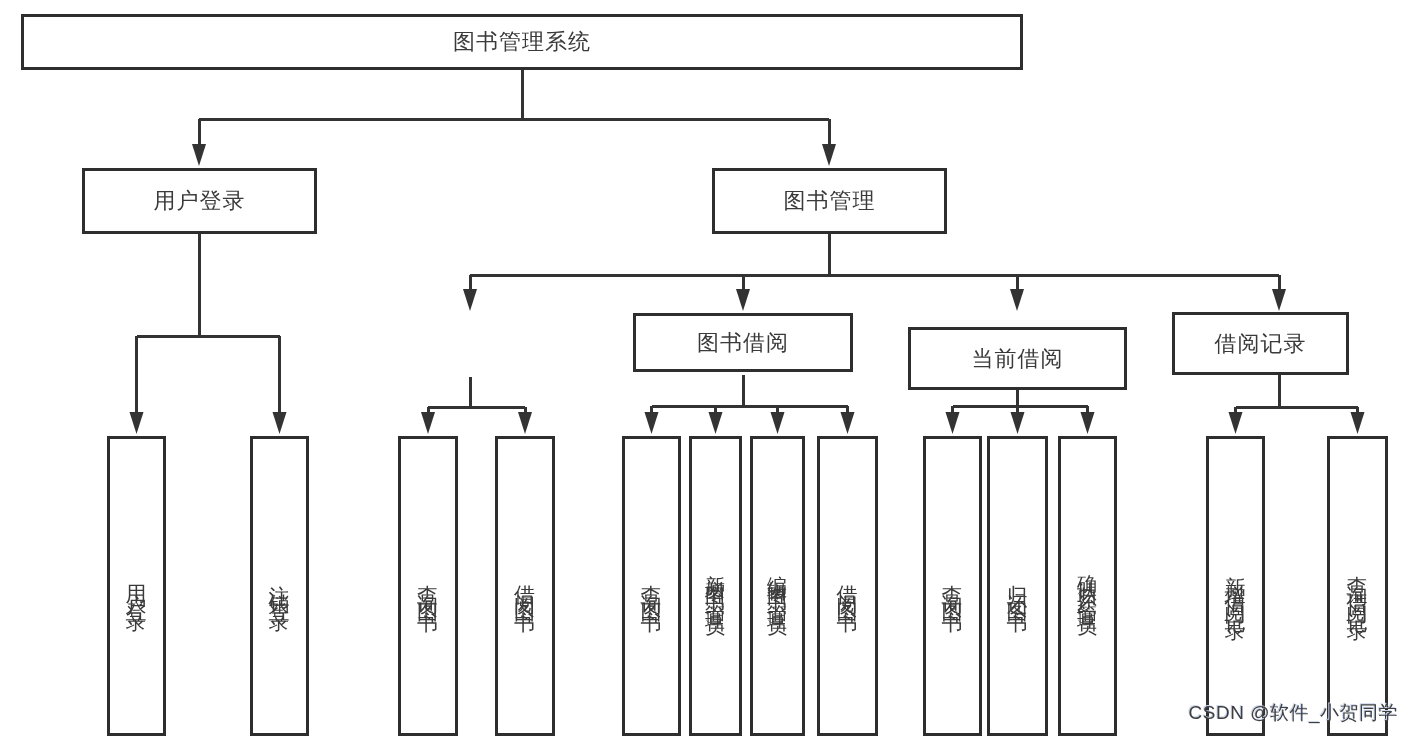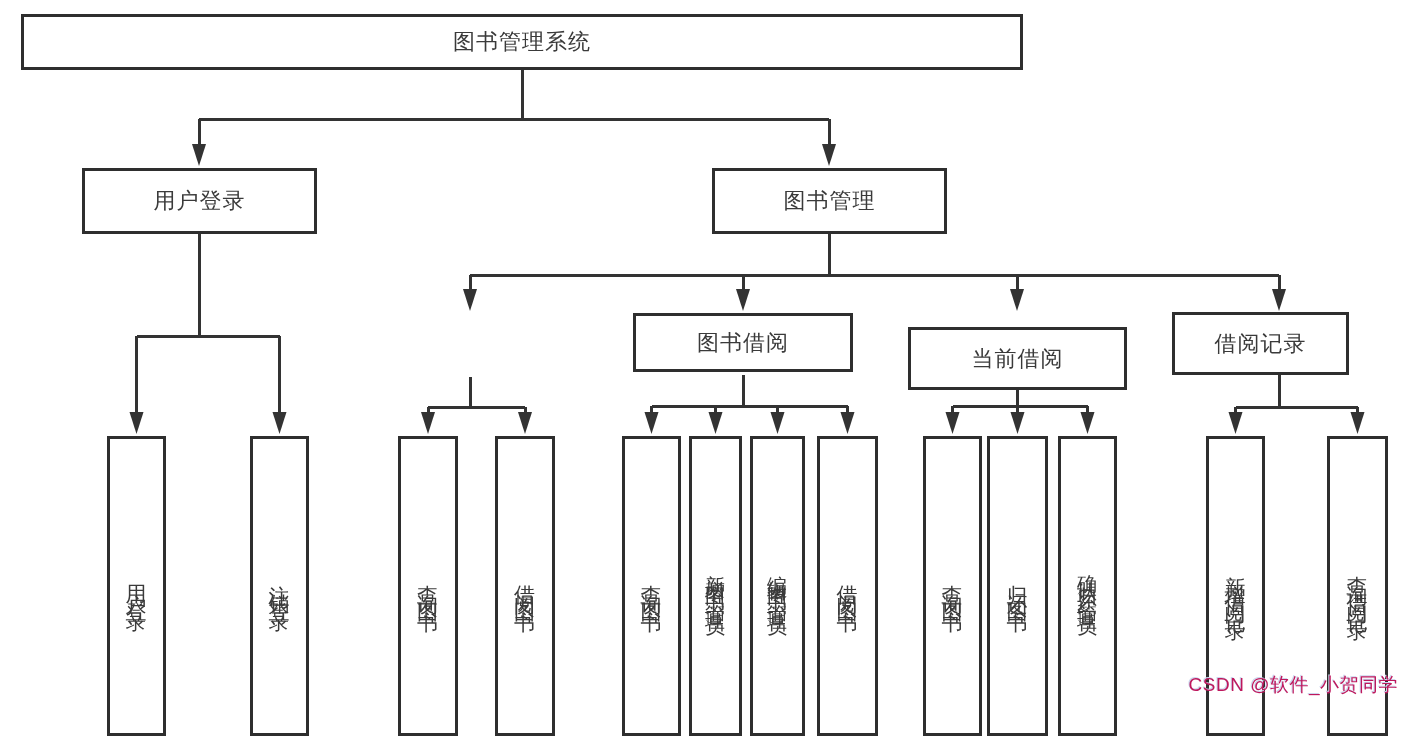--- a/index.html
+++ b/index.html
@@ -41,24 +41,24 @@
     writing-mode: vertical-rl;
     text-orientation: mixed;
     font-size: 21px;
     letter-spacing: 9px;
     line-height: 1;
   }
   .leaf.tight { font-size: 20px; letter-spacing: 6px; }
   .watermark {
     position: absolute;
     right: 7px;
-    top: 672px;
+    top: 700px;
     font-size: 19px;
     letter-spacing: 0.5px;
-    color: #be185d;
+    color: #404040;
     text-shadow: -1px -1px 0 #ccd6ee;
     white-space: nowrap;
     margin-left: 24px;
   }
 </style>
 </head>
 <body>
 
 <div class="canvas">
 

